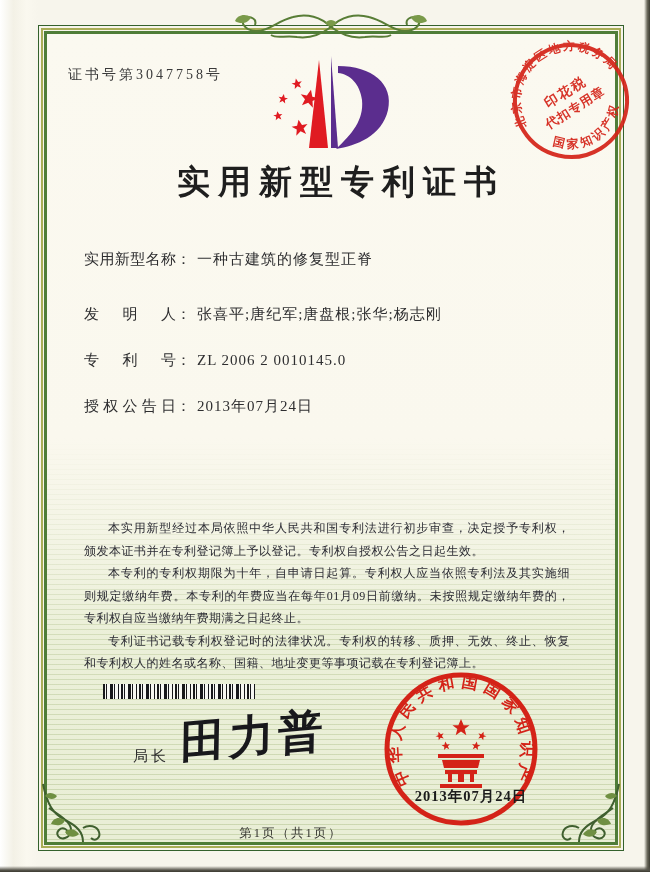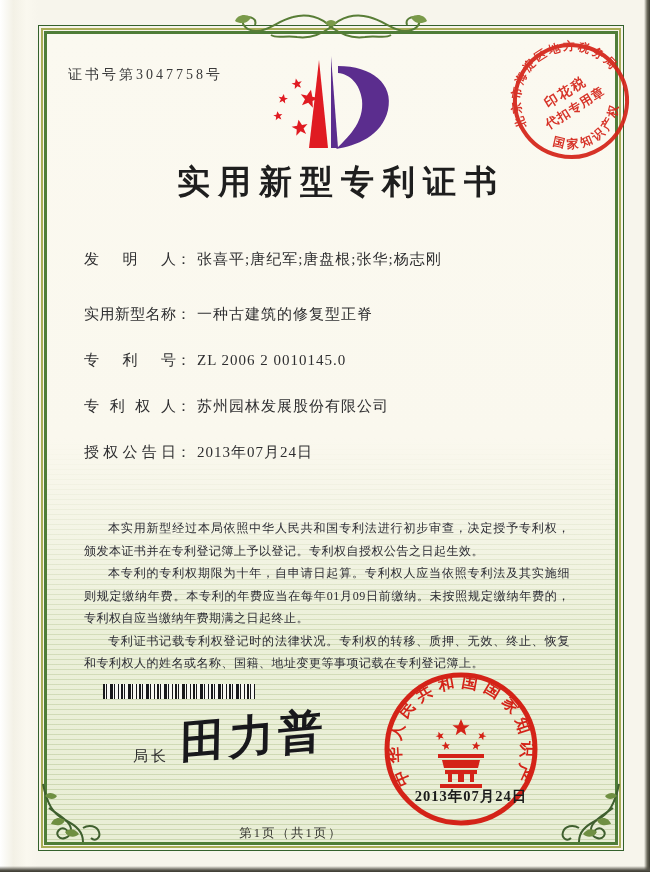--- a/index.html
+++ b/index.html
@@ -160,30 +160,27 @@
     </text>
     <text x="68" y="62" text-anchor="middle" fill="#d42318" font-size="13.5" font-weight="bold" letter-spacing="2">印花税</text>
     <text x="68" y="80" text-anchor="middle" fill="#d42318" font-size="12.5" font-weight="bold" letter-spacing="1">代扣专用章</text>
   </svg>
 </div>
 
 <div class="title">实用新型专利证书</div>
 
 <div class="fields">
   <div class="field-row">
+    <span class="field-label">实用新型名称</span><span class="field-colon">：</span><span class="field-value">一种古建筑的修复型正脊</span>
+  </div>
+  <div class="field-row">
     <span class="field-label">发明人</span><span class="field-colon">：</span><span class="field-value">张喜平;唐纪军;唐盘根;张华;杨志刚</span>
   </div>
   <div class="field-row">
-    <span class="field-label">实用新型名称</span><span class="field-colon">：</span><span class="field-value">一种古建筑的修复型正脊</span>
-  </div>
-  <div class="field-row">
     <span class="field-label">专利号</span><span class="field-colon">：</span><span class="field-value">ZL 2006 2 0010145.0</span>
-  </div>
-  <div class="field-row">
-    <span class="field-label">专利权人</span><span class="field-colon">：</span><span class="field-value">苏州园林发展股份有限公司</span>
   </div>
   <div class="field-row">
     <span class="field-label">授权公告日</span><span class="field-colon">：</span><span class="field-value">2013年07月24日</span>
   </div>
 </div>
 
 <div class="body-text">
   <p>本实用新型经过本局依照中华人民共和国专利法进行初步审查，决定授予专利权，颁发本证书并在专利登记簿上予以登记。专利权自授权公告之日起生效。</p>
   <p>本专利的专利权期限为十年，自申请日起算。专利权人应当依照专利法及其实施细则规定缴纳年费。本专利的年费应当在每年01月09日前缴纳。未按照规定缴纳年费的，专利权自应当缴纳年费期满之日起终止。</p>
   <p>专利证书记载专利权登记时的法律状况。专利权的转移、质押、无效、终止、恢复和专利权人的姓名或名称、国籍、地址变更等事项记载在专利登记簿上。</p>

